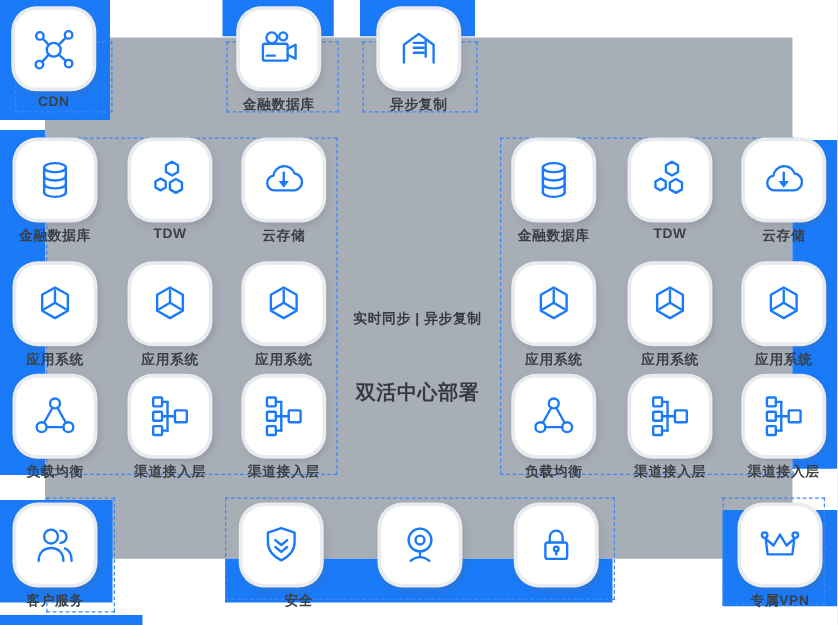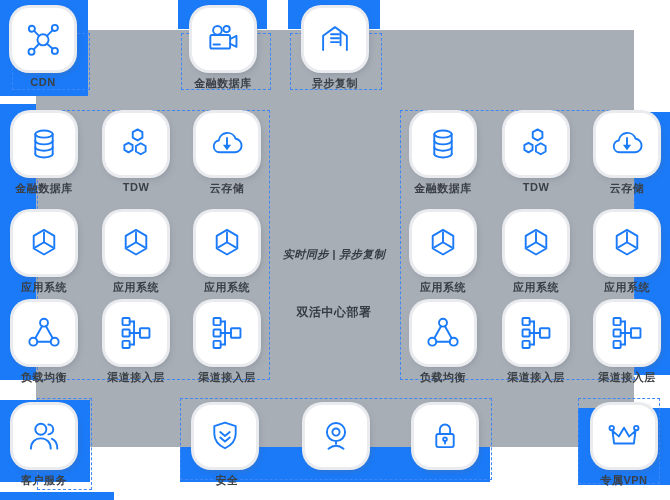--- a/index.html
+++ b/index.html
@@ -10,22 +10,22 @@
   .dash{position:absolute;border:1px dashed var(--dash,#3f87f6);z-index:3;}
   .tile{position:absolute;width:62px;height:62px;background:#fff;border-radius:17px;z-index:4;
         box-shadow:0 0 0 3px #e9ebee, 2px 3px 7px rgba(96,104,118,.45);
         display:flex;align-items:center;justify-content:center;}
   .icn{display:block;width:38px;height:38px;color:var(--blue,#1a7af8);}
   .icn svg{display:block;}
   .tlabel{position:absolute;width:110px;text-align:center;z-index:5;
           font-size:11px;font-weight:600;color:var(--labelc,#3b4046);letter-spacing:.5px;white-space:nowrap;}
   .center-text{position:absolute;left:263px;width:142px;text-align:center;z-index:4;
                font-weight:700;color:#363b42;letter-spacing:.5px;}
-  .t1{top:247px;font-size:11px;font-style:italic;}
-  .t2{top:304px;font-size:12px;}
+  .t1{top:247px;font-size:11px;}
+  .t2{top:304px;font-size:16px;}
   
   .b1{left:0;top:0;width:88px;height:96px;}
   .b2{left:178px;top:0;width:89px;height:29px;}
   .b3{left:288px;top:0;width:92px;height:29px;}
   .b4{left:0;top:104px;width:36px;height:276px;}
   .b5{left:634px;top:112px;width:36px;height:263px;}
   .b6{left:0;top:400px;width:90px;height:82px;}
   .b7{left:180px;top:447px;width:310px;height:35px;}
   .b8{left:578px;top:408px;width:92px;height:77px;}
   .b9{left:0;top:492px;width:114px;height:8px;}
@@ -119,21 +119,21 @@
     <div class="tlabel" style="left: -11px; top: 473px;">客户服务</div>
     <div class="tile" style="left: 194px; top: 405px;">
       <span class="icn">
         <svg viewBox="0 0 48 48" width="38" height="38" fill="none" stroke="currentColor" stroke-width="2.4" stroke-linecap="round" stroke-linejoin="round">
           <path d="M24 7 L37.5 11.5 V21 c0 9.5 -5.5 14.5 -13.5 18.5 C16 35.5 10.5 30.5 10.5 21 V11.5 Z"></path>
           <polyline points="18,19 24,24 30,19"></polyline>
           <polyline points="18,26 24,31 30,26"></polyline>
         </svg>
       </span>
     </div>
-    <div class="tlabel" style="left: 172px; top: 473px;">安全</div>
+    <div class="tlabel" style="left: 184px; top: 473px;">安全</div>
     <div class="tile" style="left: 305px; top: 405px;">
       <span class="icn">
         <svg viewBox="0 0 48 48" width="38" height="38" fill="none" stroke="currentColor" stroke-width="2.4" stroke-linecap="round" stroke-linejoin="round">
           <circle cx="24" cy="19" r="11.5"></circle>
           <circle cx="24" cy="19" r="4.5"></circle>
           <line x1="24" y1="30.5" x2="24" y2="34"></line>
           <path d="M14.5 40 q9.5 -7.5 19 0"></path>
         </svg>
       </span>
     </div>

